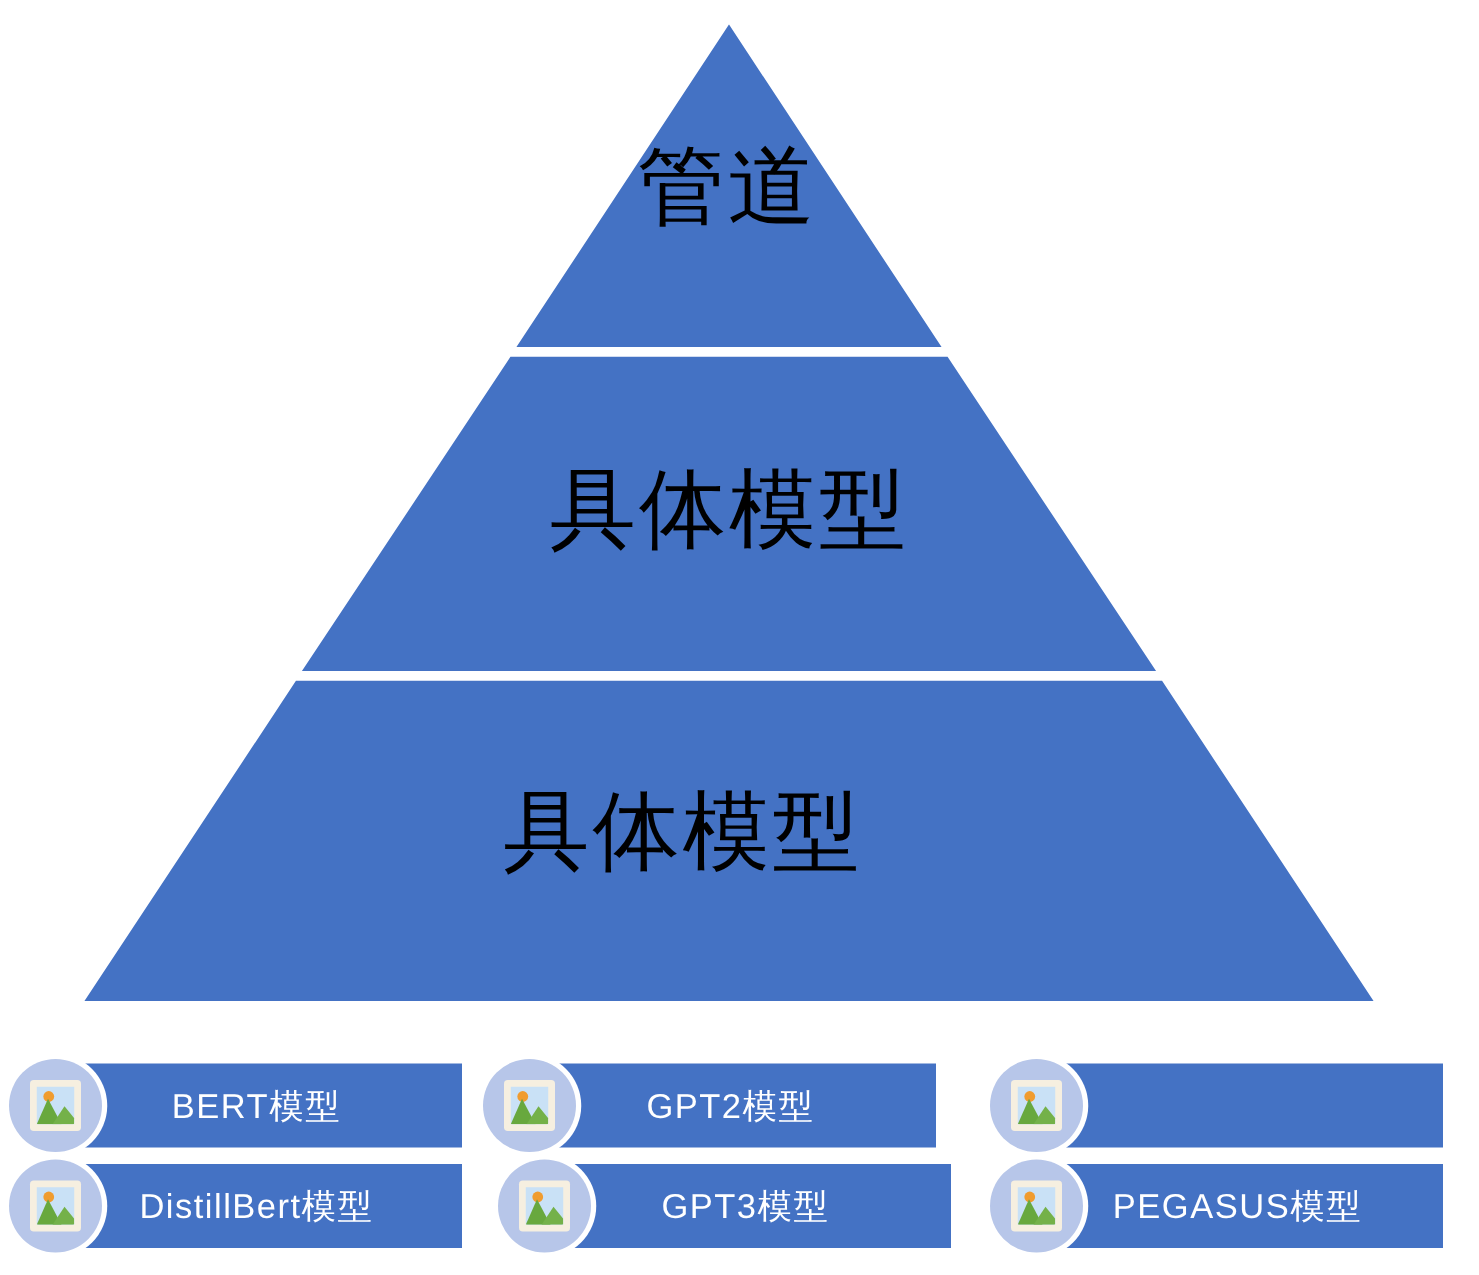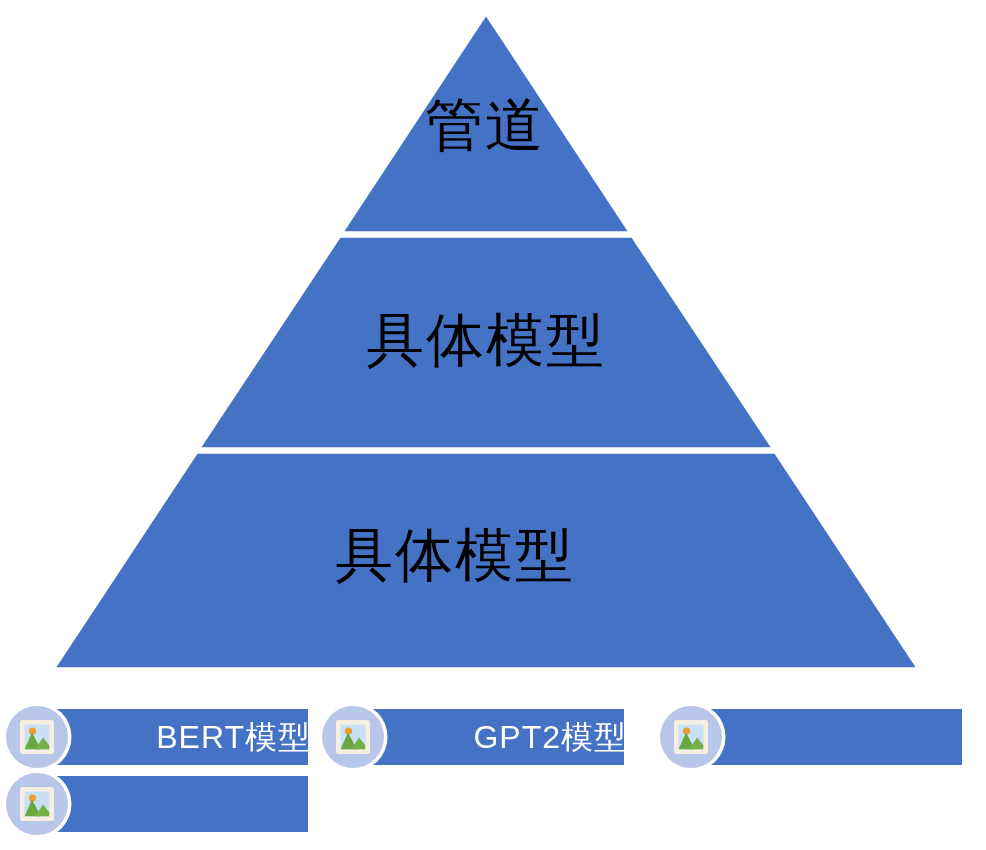--- a/index.html
+++ b/index.html
@@ -32,23 +32,23 @@
     height: 64px;
   }
   .badge svg { position: absolute; left: 0; top: 0; }
   .badge-label {
     position: absolute;
     left: 26px;
     top: 4px;
     width: 280px;
     height: 56px;
     line-height: 56px;
-    text-align: right;
+    text-align: center;
     color: #ffffff;
-    font-size: 32px;
+    font-size: 23px;
     font-weight: 400;
     letter-spacing: 1px;
     white-space: nowrap;
   }
   .hidden-defs { position: absolute; width: 0; height: 0; overflow: hidden; }
 </style>
 </head>
 <body>
 
 <svg class="hidden-defs" aria-hidden="true">
@@ -106,17 +106,32 @@
       <path d="M26 4 H303 V60 H26 Z" fill="#4472C4"></path>
       <use href="#photo-badge"></use>
     </svg>
   </div>
 
   <div class="badge" style="left:5px; top:772px;">
     <svg width="306" height="64" viewBox="0 0 306 64">
       <path d="M26 4 H303 V60 H26 Z" fill="#4472C4"></path>
       <use href="#photo-badge"></use>
     </svg>
+    <span class="badge-label">DistillBert模型</span>
   </div>
 
+  <div class="badge" style="left:331px; top:772px;">
+    <svg width="306" height="64" viewBox="0 0 306 64">
+      <path d="M26 4 H303 V60 H26 Z" fill="#4472C4"></path>
+      <use href="#photo-badge"></use>
+    </svg>
+    <span class="badge-label">GPT3模型</span>
+  </div>
 
+  <div class="badge" style="left:659px; top:772px;">
+    <svg width="306" height="64" viewBox="0 0 306 64">
+      <path d="M26 4 H303 V60 H26 Z" fill="#4472C4"></path>
+      <use href="#photo-badge"></use>
+    </svg>
+    <span class="badge-label">PEGASUS模型</span>
+  </div>
 
 </div>
 
 </body></html>

